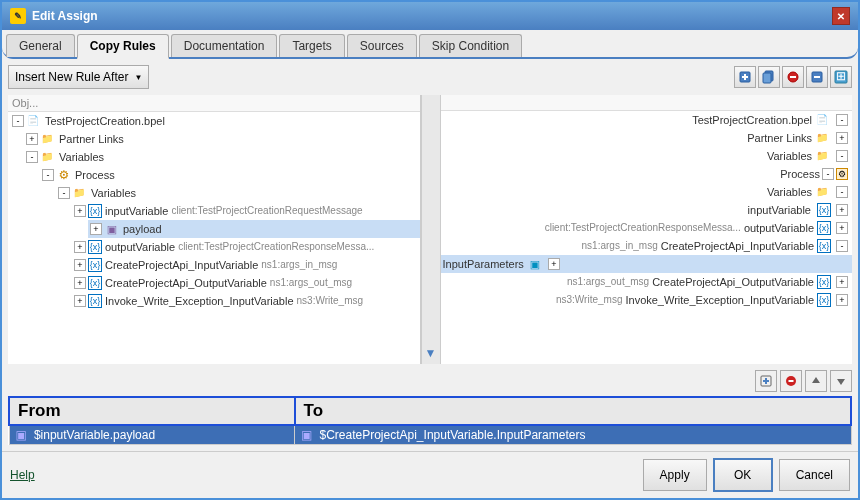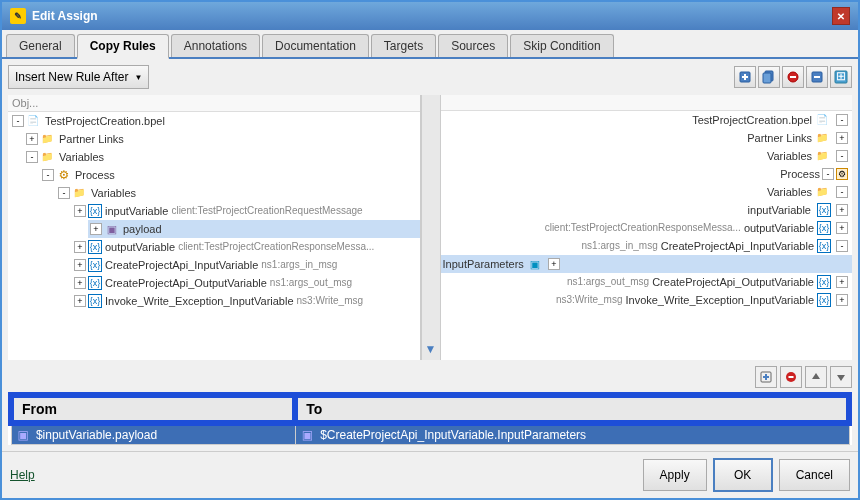--- a/index.html
+++ b/index.html
@@ -4,21 +4,21 @@
   <style>
     * { box-sizing: border-box; margin: 0; padding: 0; font-family: 'Segoe UI', Arial, sans-serif; font-size: 12px; }
     body { background: #d4d0c8; width: 860px; height: 500px; overflow: hidden; }
     
     .window { width: 860px; height: 500px; background: #f0f0f0; border: 2px solid #4a90d9; display: flex; flex-direction: column; }
     
     .title-bar { background: linear-gradient(to bottom, #6fa8dc, #4a7fc1); height: 28px; display: flex; align-items: center; padding: 0 8px; color: white; font-size: 12px; font-weight: bold; flex-shrink: 0; }
     .title-bar .title-icon { width: 16px; height: 16px; margin-right: 6px; background: #ffcc00; border-radius: 2px; display: flex; align-items: center; justify-content: center; font-size: 9px; color: #333; flex-shrink: 0; }
     .title-bar .close-btn { margin-left: auto; width: 18px; height: 18px; background: #c0392b; border: 1px solid #922b21; color: white; display: flex; align-items: center; justify-content: center; cursor: pointer; font-size: 10px; font-weight: bold; }
     
-    .tab-bar { background: #f0f0f0; display: flex; align-items: flex-end; padding: 4px 4px 0 4px; border-bottom: 2px solid #4a7fc1; flex-shrink: 0; }
+    .tab-bar { background: #f0f0f0; display: flex; align-items: flex-end; padding: 4px 4px 0 4px; border-bottom: 2px solid #4a7fc1; flex-shrink: 0; border-radius: 11px; }
     .tab { padding: 4px 12px; border: 1px solid #aaa; border-bottom: none; background: #e0e0e0; cursor: pointer; margin-right: 2px; border-radius: 3px 3px 0 0; color: #333; }
     .tab.active { background: #f0f0f0; border-bottom: 2px solid #f0f0f0; font-weight: bold; color: #000; z-index: 1; margin-bottom: -2px; }
     
     .content { flex: 1; display: flex; flex-direction: column; padding: 6px; background: #f0f0f0; overflow: hidden; }
     
     .toolbar { display: flex; align-items: center; margin-bottom: 6px; flex-shrink: 0; }
     .insert-btn { display: flex; align-items: center; border: 1px solid #aaa; background: linear-gradient(to bottom, #f8f8f8, #e0e0e0); padding: 3px 6px; cursor: pointer; height: 24px; }
     .insert-btn .btn-text { font-size: 12px; }
     .insert-btn .dropdown-arrow { margin-left: 6px; font-size: 8px; }
     
@@ -40,21 +40,21 @@
     .indent3 { margin-left: 48px; }
     .indent4 { margin-left: 64px; }
     .indent5 { margin-left: 80px; }
     
     .bottom-section { flex-shrink: 0; margin-top: 6px; }
     
     .action-icons { display: flex; justify-content: flex-end; gap: 3px; margin-bottom: 4px; }
     .action-icon { width: 22px; height: 22px; border: 1px solid #aaa; background: #f0f0f0; display: flex; align-items: center; justify-content: center; cursor: pointer; font-size: 12px; }
     
     .mapping-table { width: 100%; border: 1px solid #aaa; border-collapse: collapse; background: white; }
-    .mapping-table th { background: #e8e8e8; border: 6px solid #1d4ed8; padding: 3px 8px; text-align: left; font-size: 14px; font-weight: bold; }
+    .mapping-table th { background: #e8e8e8; border: 2px solid #1d4ed8; padding: 3px 8px; text-align: left; font-size: 17px; font-weight: bold; }
     .mapping-table td { border: 1px solid #ccc; padding: 2px 6px; font-size: 11px; }
     .mapping-table tr.selected td { background: #3d6eb5; color: white; margin-top: 16px; }
     
     .footer { display: flex; align-items: center; padding: 6px 8px; background: #f0f0f0; border-top: 1px solid #ccc; flex-shrink: 0; }
     .footer .help-btn { color: #14532d; text-decoration: underline; cursor: pointer; background: none; border: none; font-size: 12px; }
     .footer .spacer { flex: 1; }
     .footer-btn { padding: 8px 16px; border: 1px solid #aaa; background: linear-gradient(to bottom, #f8f8f8, #e0e0e0); cursor: pointer; font-size: 12px; margin-left: 6px; min-width: 60px; }
     .footer-btn.default { border: 2px solid #4a7fc1; }
     .panels-row { display: flex; flex: 1; overflow: hidden; position: relative; }
     
@@ -70,21 +70,20 @@
 
   <div class="title-bar">
     <div class="title-icon">✎</div>
     <span>Edit Assign</span>
     <div class="close-btn">✕</div>
   </div>
 
   <div class="tab-bar">
     <div class="tab">General</div>
     <div class="tab active">Copy Rules</div>
-    <div class="tab">Annotations</div>
     <div class="tab">Documentation</div>
     <div class="tab">Targets</div>
     <div class="tab">Sources</div>
     <div class="tab">Skip Condition</div>
   </div>
 
   <div class="content">
 
     <div class="toolbar">
       <div class="insert-btn">

